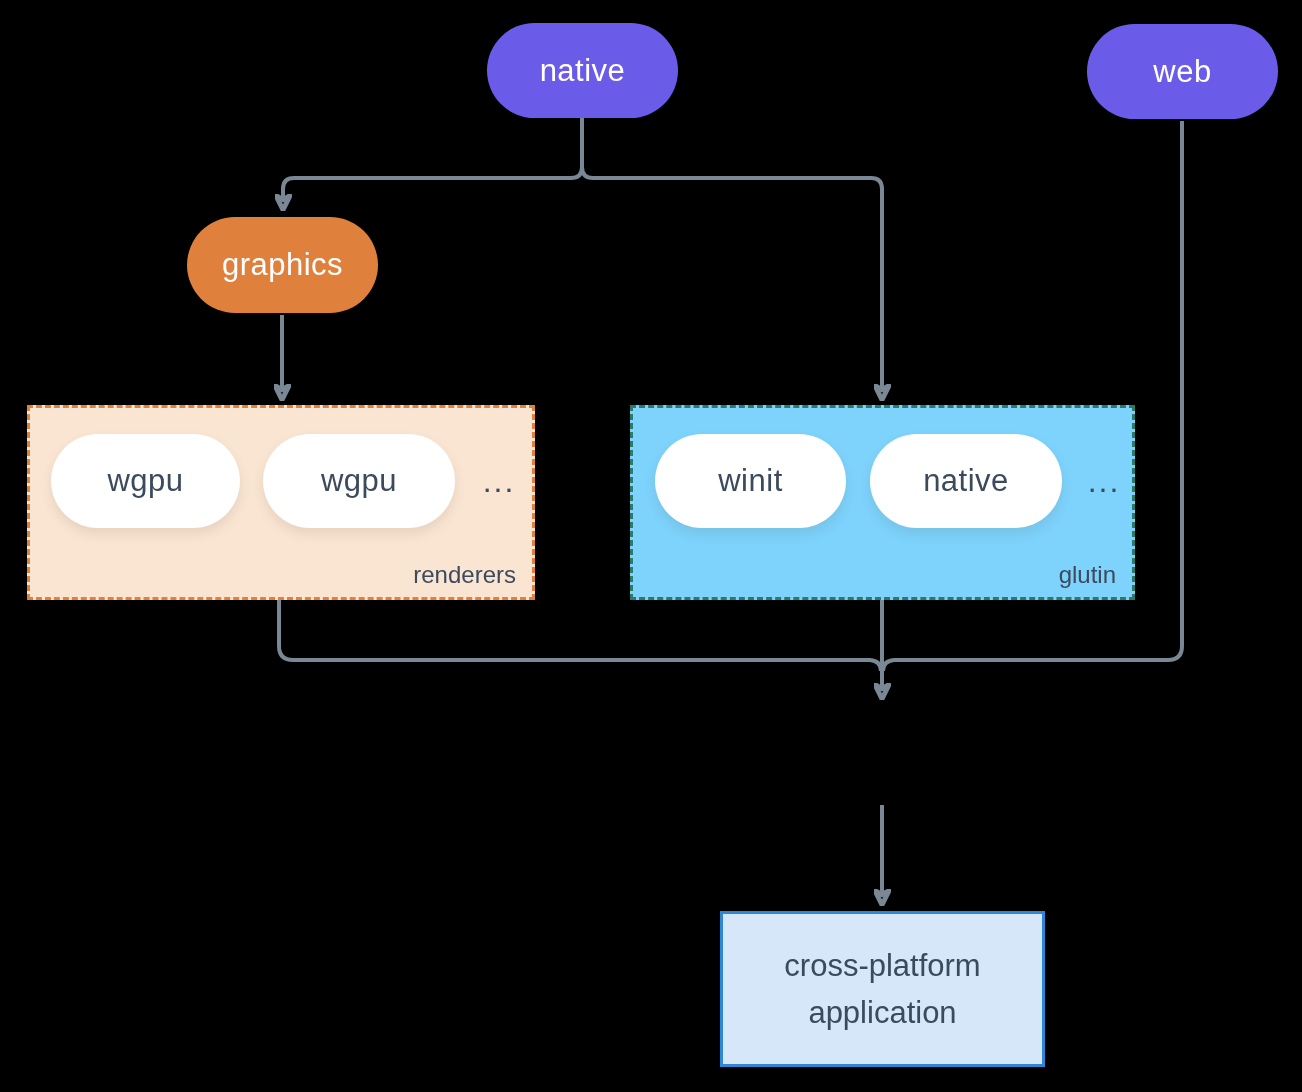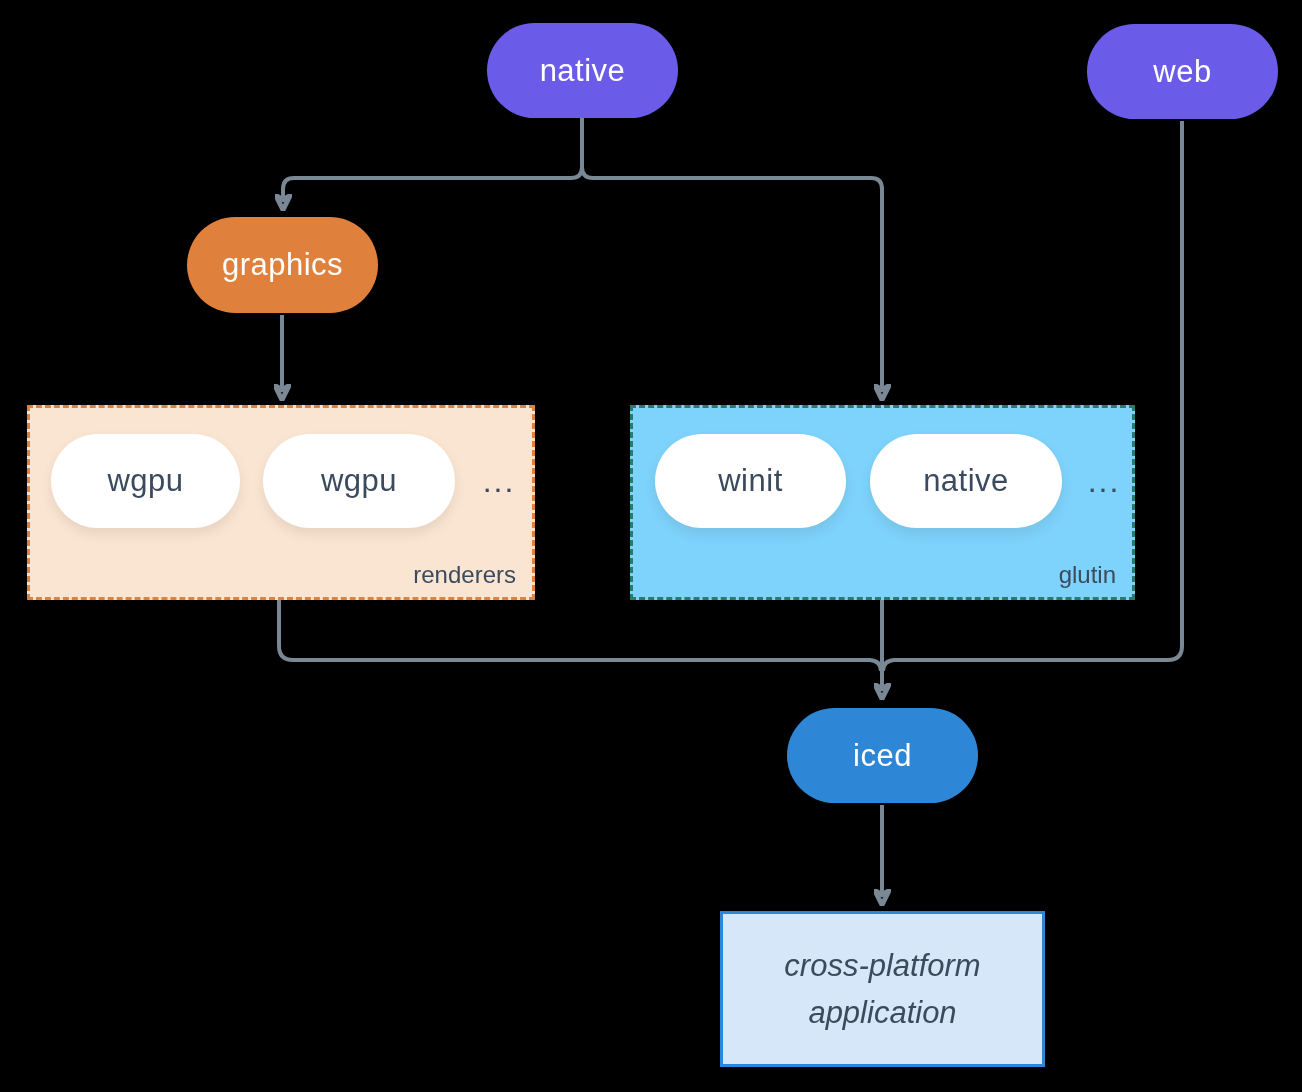--- a/index.html
+++ b/index.html
@@ -76,21 +76,21 @@
     left: 720px; top: 911px; width: 325px; height: 156px;
     box-sizing: border-box;
     background: #D5E7F8;
     border: 3px solid #2E86D6;
     display: flex; align-items: center; justify-content: center;
     text-align: center;
     color: #3B4A5C;
     font-size: 31px;
     line-height: 47px;
   }
-  .appbox span { display: block; width: 290px; font-style: italic; }
+  .appbox span { display: block; width: 290px; }
 </style>
 </head>
 <body>
 
 <div class="canvas">
 
   <svg class="connectors" viewBox="0 0 1302 1092" xmlns="http://www.w3.org/2000/svg">
     <defs>
       <marker id="arrow" viewBox="0 0 14 14" refX="4" refY="7" markerWidth="17" markerHeight="17" markerUnits="userSpaceOnUse" orient="auto">
         <path d="M1,1 L13,7 L1,13 L4.5,7 Z" fill="#7A8795" stroke="none"></path>
@@ -132,21 +132,18 @@
     <div class="pill pill-white pill-winit">
       <span>winit</span>
     </div>
     <div class="pill pill-white pill-glutin">
       <span>native</span>
     </div>
     <div class="ellipsis dots-shells">...</div>
     <div class="group-label">glutin</div>
   </div>
 
-  <div class="pill pill-blue node-iced">
-    <span>iced</span>
-  </div>
 
   <div class="appbox">
     <span>cross-platform application</span>
   </div>
 
 </div>
 
 </body></html>

